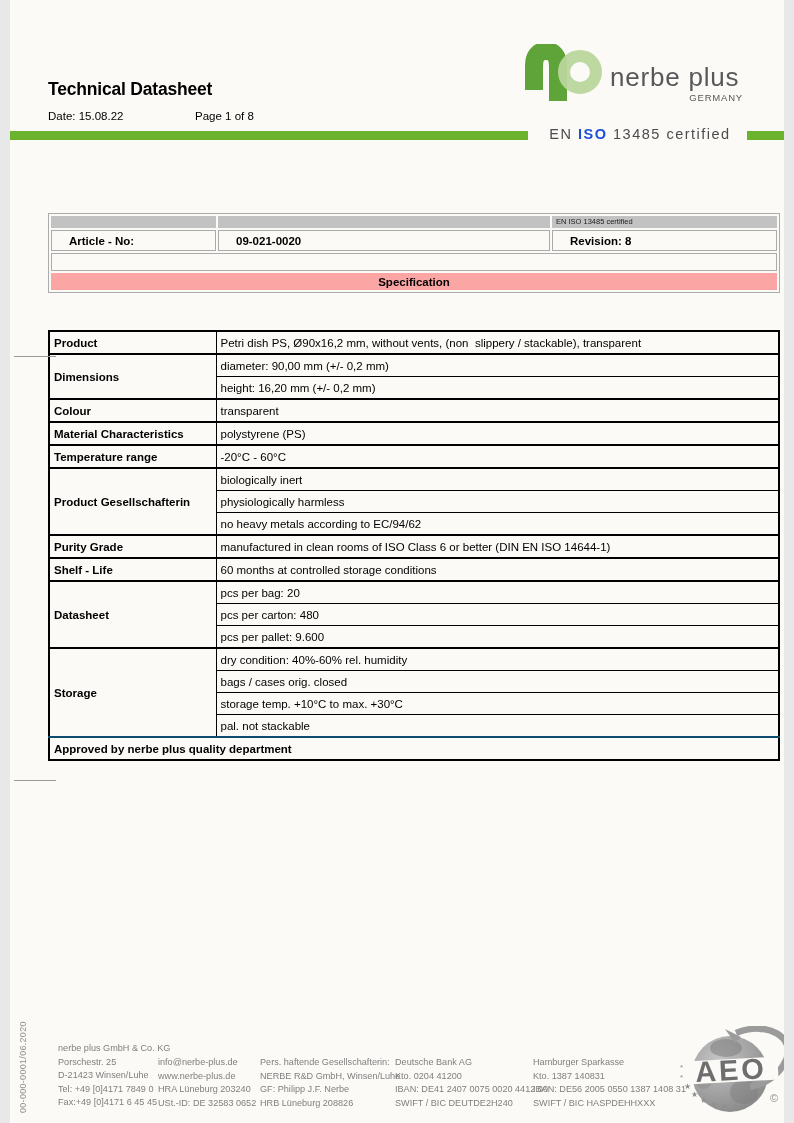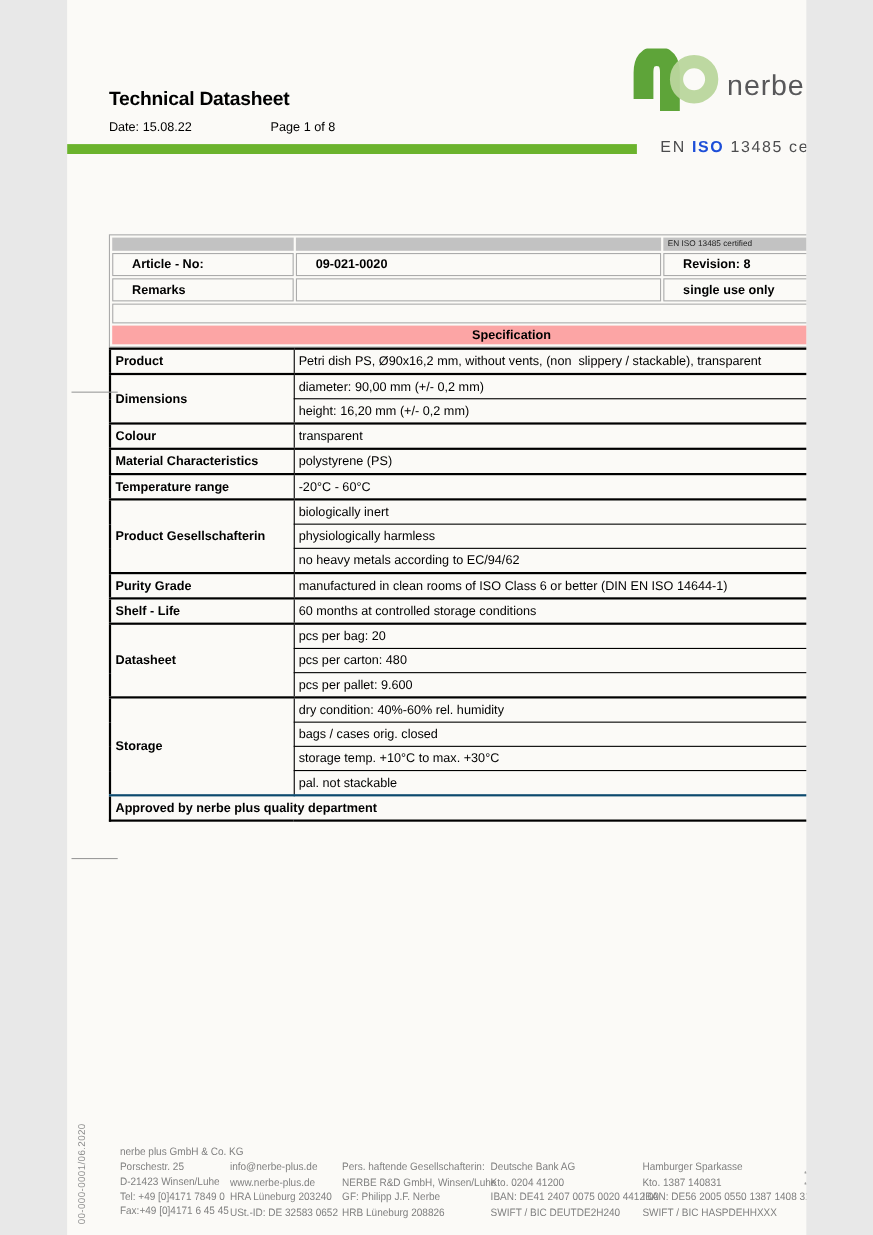--- a/index.html
+++ b/index.html
@@ -1,17 +1,17 @@
 <!DOCTYPE html>
 <html><head>
 <meta charset="utf-8">
 <style>
   html,body{margin:0;padding:0;background:#e8e8e8;}
   .page{
-    position:relative; width:672px; height:1123px; margin:0 auto;
+    position:relative; width:774px; height:1123px; margin:0 auto;
     background:#fbfaf7; overflow:hidden;
     font-family:"Liberation Sans","DejaVu Sans",sans-serif; color:#000;
   }
   
   .doc-title{position:absolute; left:38px; top:79px; font-size:17.5px; font-weight:bold; letter-spacing:-0.2px;}
   .doc-date{position:absolute; left:38px; top:110px; font-size:11.5px;}
   .doc-page{position:absolute; left:185px; top:110px; font-size:11.5px;}
   .logo-svg{position:absolute; left:505px; top:44px;}
   
   .bar{position:absolute; top:131px; height:9px; background:#6bb32d;}
@@ -24,21 +24,21 @@
   .info-table{position:absolute; left:38px; top:213px; width:732px;
     border-collapse:separate; border-spacing:2px; border:1px solid #ababab; table-layout:fixed;}
   .info-table td{border:1px solid #ababab; font-size:11.5px; font-weight:bold; padding:0 4px; vertical-align:middle; background:transparent; overflow:hidden; white-space:nowrap;}
   .info-table td.g{background:#c2c2c2; border:none;}
   .info-table tr.hdr-row td{height:12px;}
   .info-table td.small{font-size:7.5px; font-weight:normal; color:#222; line-height:12px;}
   .info-table tr.data-row td{height:19px;padding-left:17px;}
   .info-table td.empty{height:16px; font-weight:normal;}
   .info-table td.spec-hdr{height:17px; text-align:center; border:none; background:#fca5a5;}
   
-  .spec-table{position:absolute; left:38px; top:316px; width:732px;
+  .spec-table{position:absolute; left:38px; top:330px; width:732px;
     border-collapse:collapse; border:2px solid #000; table-layout:fixed;}
   .spec-table th{width:163px;}
   .spec-table th,.spec-table td{border:1px solid #000; font-size:11.5px; padding:0 4px; height:21px; vertical-align:middle; text-align:left;}
   .spec-table th{font-weight:bold;}
   .spec-table td{font-weight:normal; white-space:pre-wrap;}
   .spec-table tr.group-start th,.spec-table tr.group-start td{border-top:2px solid #000;}
   .spec-table tr.approved td{font-weight:bold; border-top:2px solid #0c4a6e;}
   
   .fold-mark{position:absolute; left:4px; width:42px; height:1px; background:#9b9b9b;}
   .fold-1{top:356px;} .fold-2{top:780px;}
@@ -85,25 +85,20 @@
     <tbody>
         <tr class="hdr-row">
       <td class="g"></td>
       <td class="g"></td>
       <td class="g small">EN ISO 13485 certified</td>
     </tr>
     <tr class="data-row">
       <td>Article - No:</td>
       <td>09-021-0020</td>
       <td>Revision: 8</td>
-    </tr>
-    <tr class="data-row">
-      <td>Remarks</td>
-      <td></td>
-      <td>single use only</td>
     </tr>
     <tr>
       <td class="empty" colspan="3"></td>
     </tr>
     <tr>
       <td class="spec-hdr" colspan="3">Specification</td>
     </tr>
   </tbody>
     </table>
 

